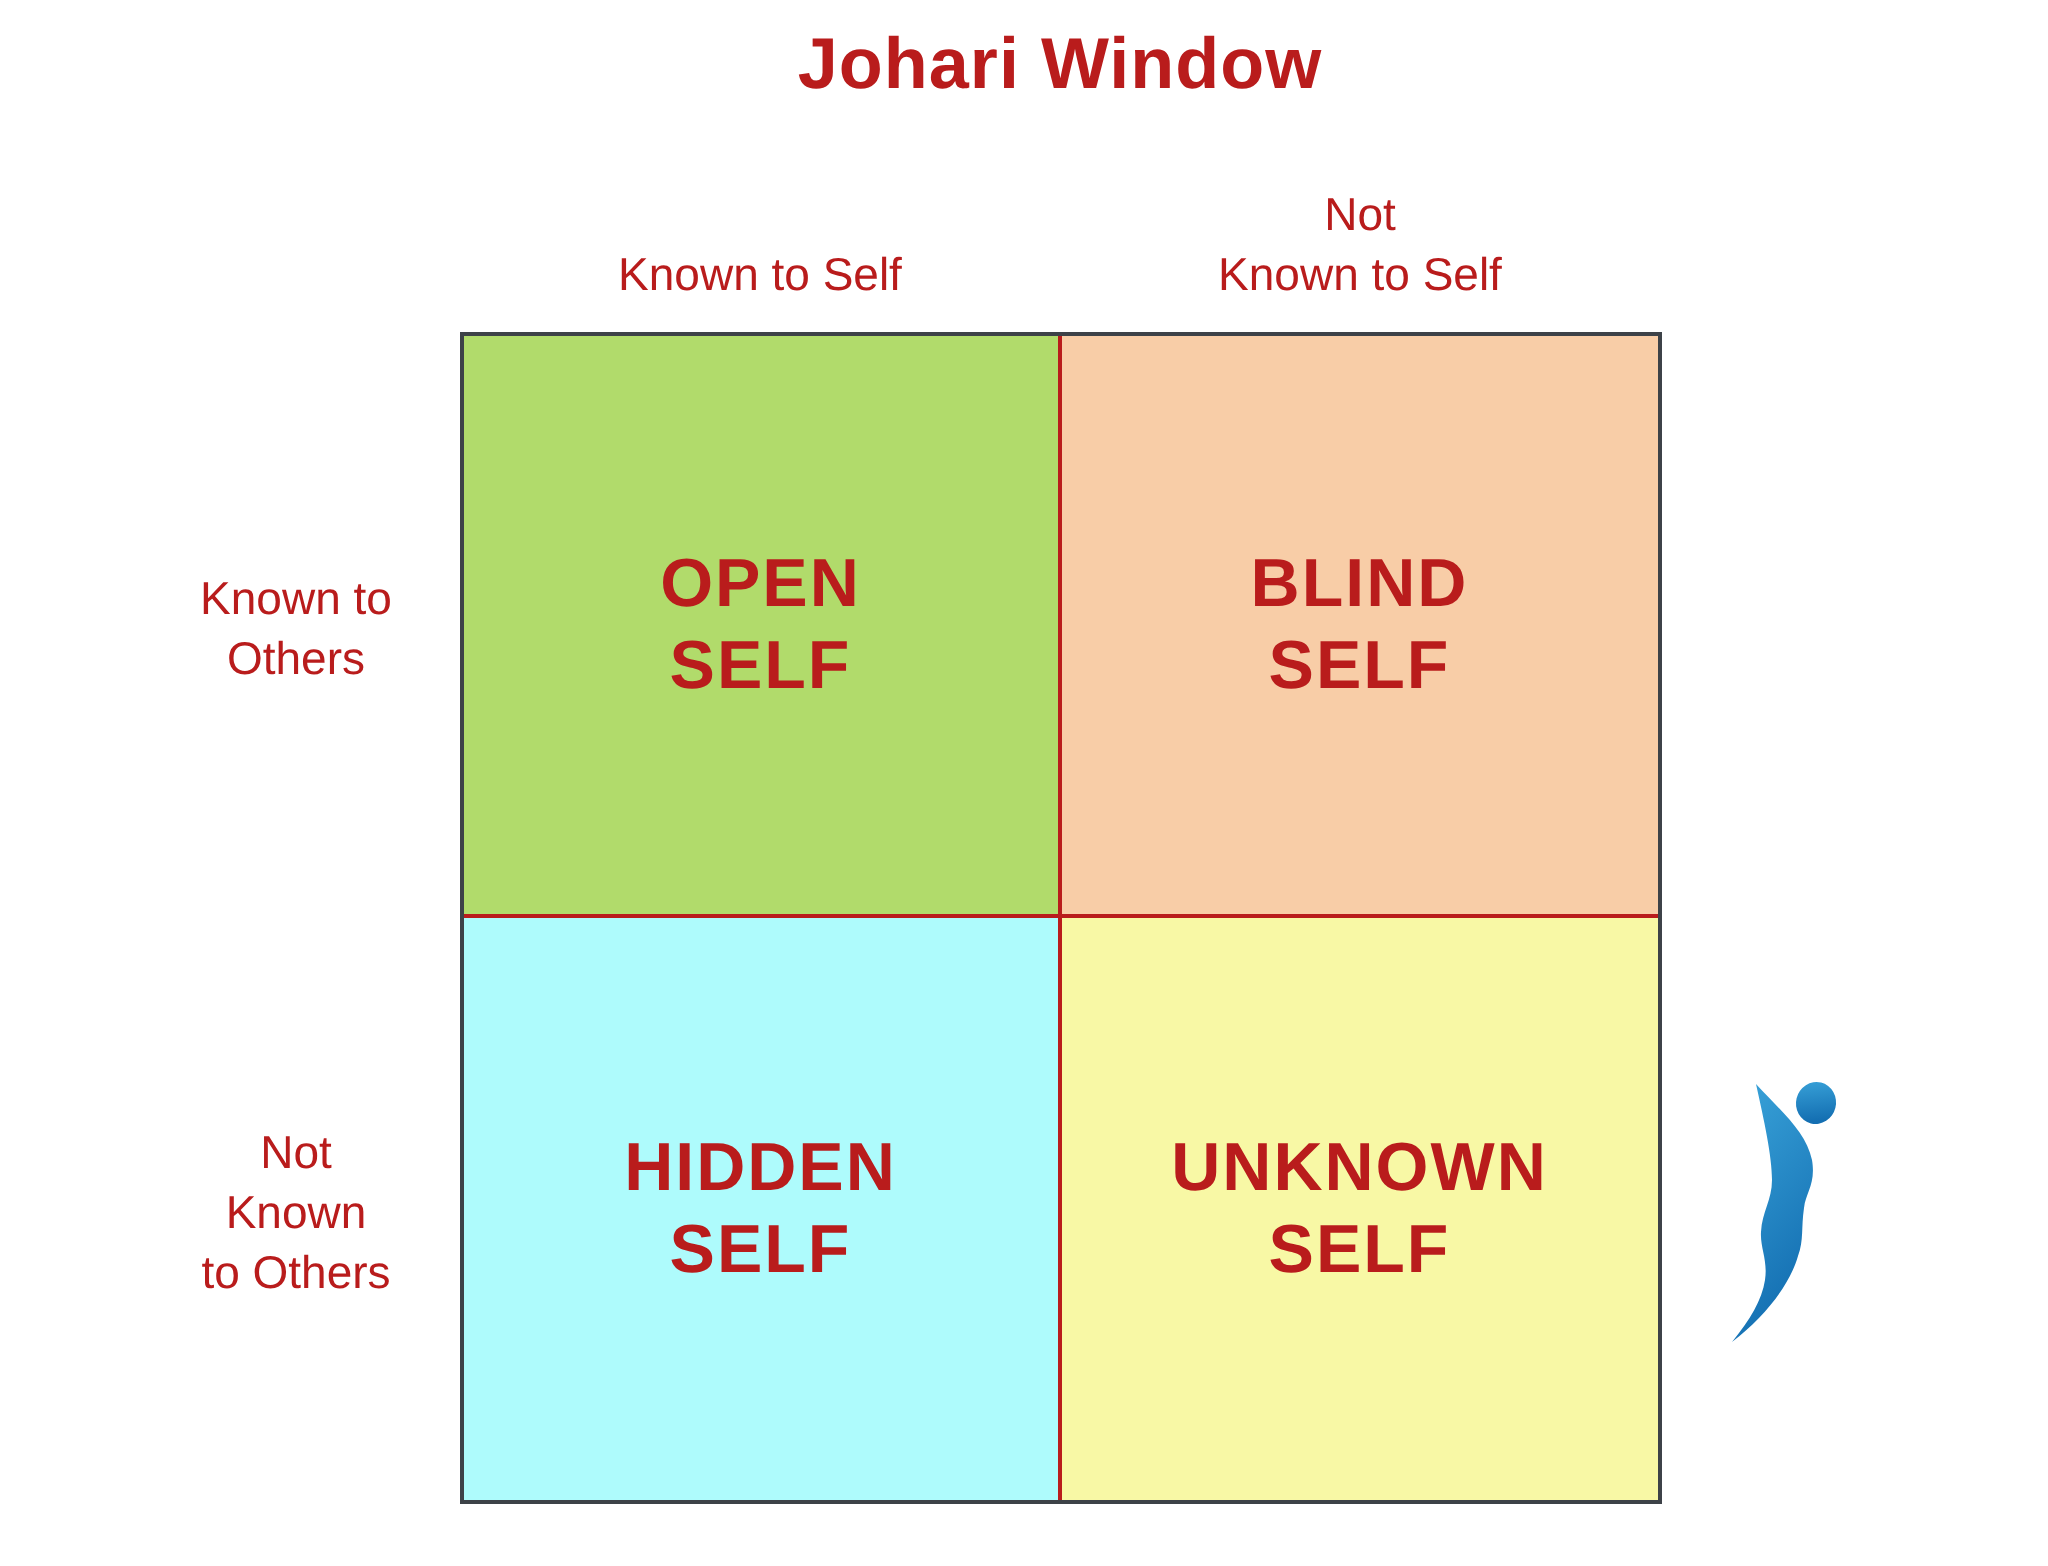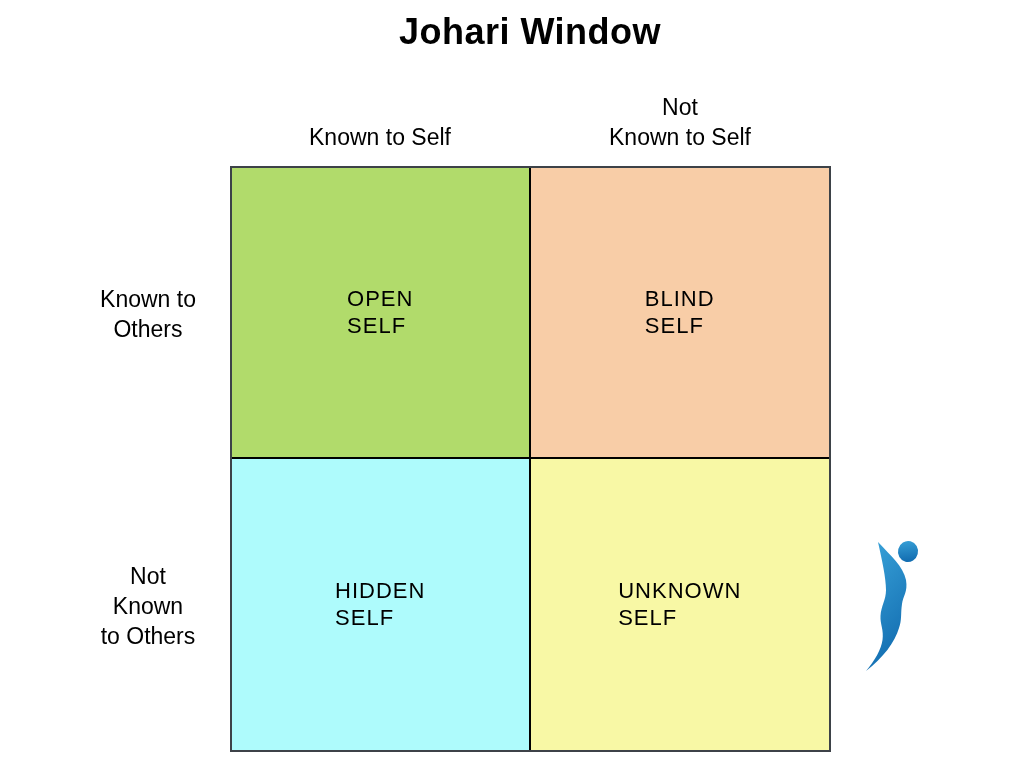--- a/index.html
+++ b/index.html
@@ -74,39 +74,39 @@
     display: flex;
     align-items: center;
     justify-content: center;
     box-sizing: border-box;
     border-color: #3d4248;
   }
   .quadrant.q-top-left     { border-right: 2px solid; border-bottom: 2px solid; }
   .quadrant.q-top-right    { border-bottom: 2px solid; }
   .quadrant.q-bottom-left  { border-right: 2px solid; }
   .quadrant-label {
-    text-align: left;
-    font-size: 22px;
-    font-weight: normal;
+    text-align: center;
+    font-size: 34px;
+    font-weight: bold;
     line-height: 1.2;
     letter-spacing: 1px;
     white-space: pre-line;
   }
   .logo {
     position: absolute;
     left: 855px;
     top: 532px;
     width: 90px;
     height: 145px;
   }
 </style>
 </head>
 <body>
 
-<div class="canvas" style="color: #000000;">
+<div class="canvas" style="color: #b91c1c;">
 
   <h1 class="page-title">Johari Window</h1>
 
   <div class="col-headers">
     <div class="col-header">Known to Self</div>
     <div class="col-header">Not
 Known to Self</div>
   </div>
 
   <div class="row-header row-header-top">Known to

